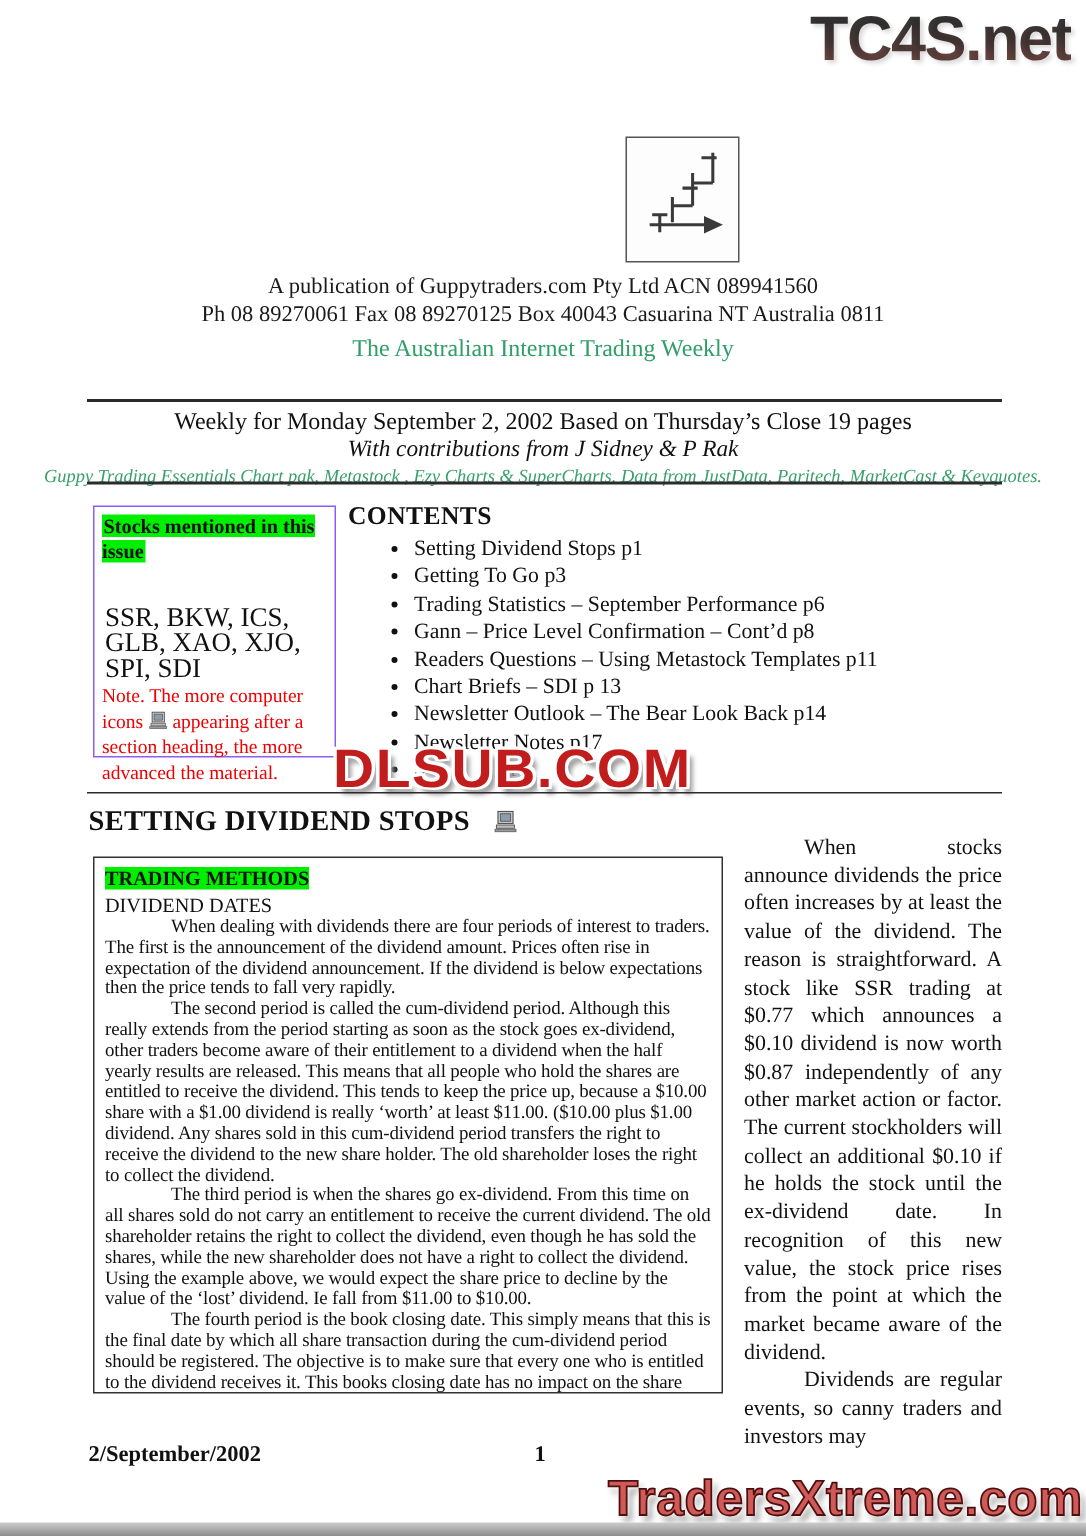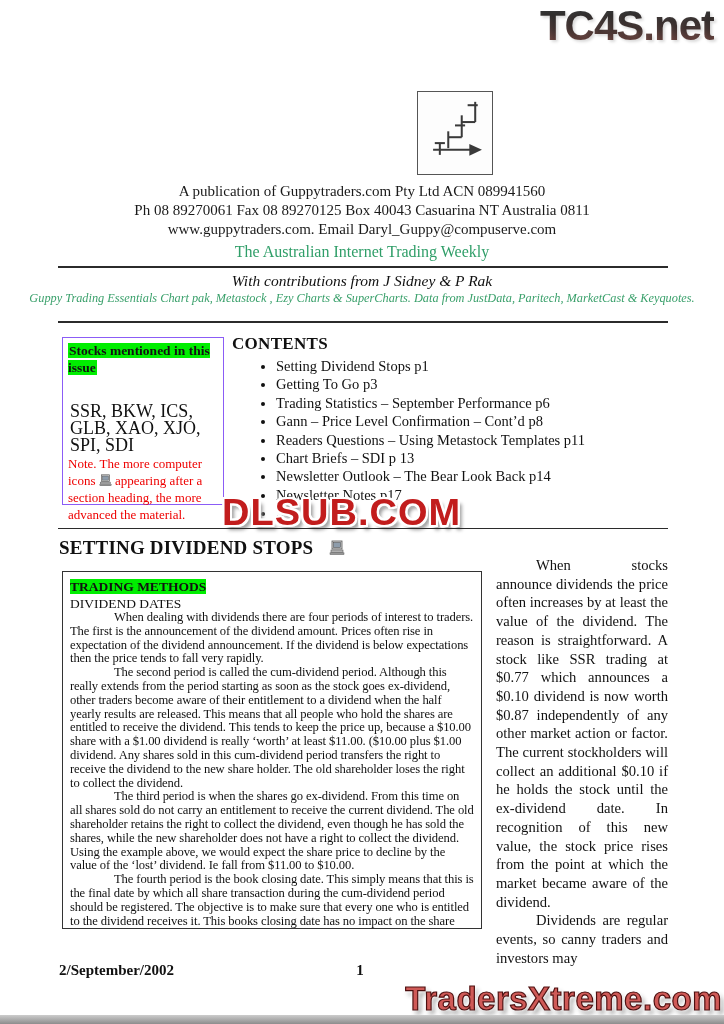--- a/index.html
+++ b/index.html
@@ -127,27 +127,27 @@
           <path d="M20 54 v14"></path>
         <path d="M12 62 h46"></path>
       </g>
       <polygon points="55,55 70,62 55,69" fill="#3a3a3a"></polygon>
     </svg>
   </div>
 
   <div class="pub-block">
     <div>A publication of Guppytraders.com Pty Ltd ACN 089941560</div>
     <div>Ph 08 89270061  Fax 08 89270125  Box 40043 Casuarina NT Australia  0811</div>
-    <div>www.guppytraders.com.  Email  Daryl_Guppy@compuserve.com</div>
     <div class="tagline">The Australian Internet Trading Weekly</div>
   </div>
 
   <div class="hr hr1"></div>
 
   <div class="issue-block">
+    <div class="weekly">Weekly for Monday September 2, 2002 Based on Thursday’s Close 19 pages</div>
     <div class="contrib">With contributions from J Sidney &amp; P Rak</div>
     <div class="tools">Guppy Trading Essentials Chart pak, Metastock , Ezy Charts &amp; SuperCharts. Data from JustData, Paritech, MarketCast &amp; Keyquotes.</div>
   </div>
 
   <div class="hr hr2"></div>
 
   <div class="stocks-box">
     <span class="stocks-head">Stocks mentioned in this issue</span>
     <div class="stocks-list">SSR, BKW, ICS, GLB, XAO, XJO, SPI, SDI</div>
     <div class="stocks-note">

